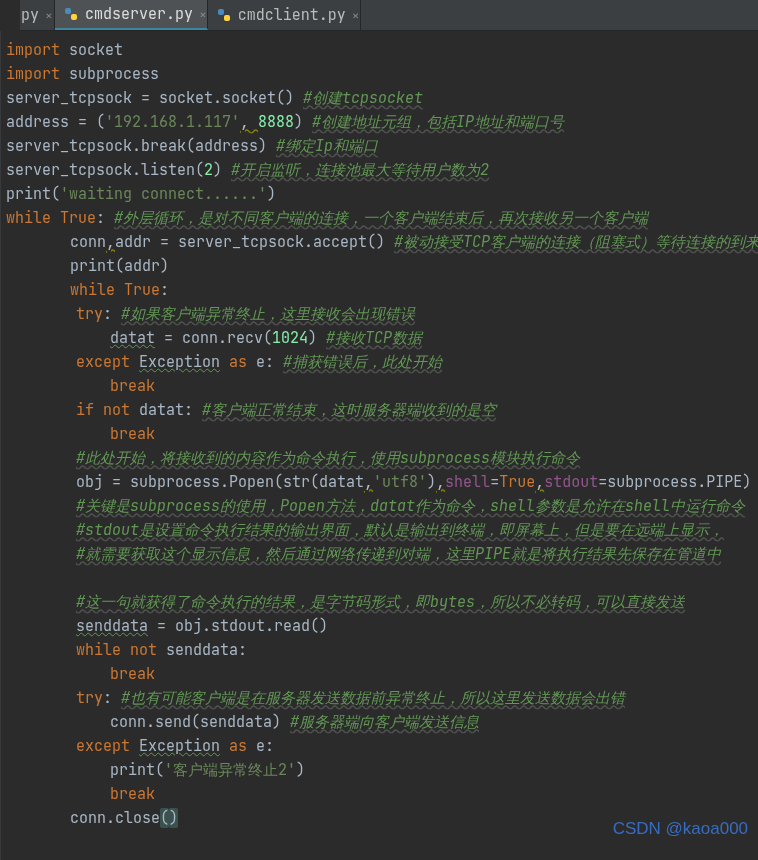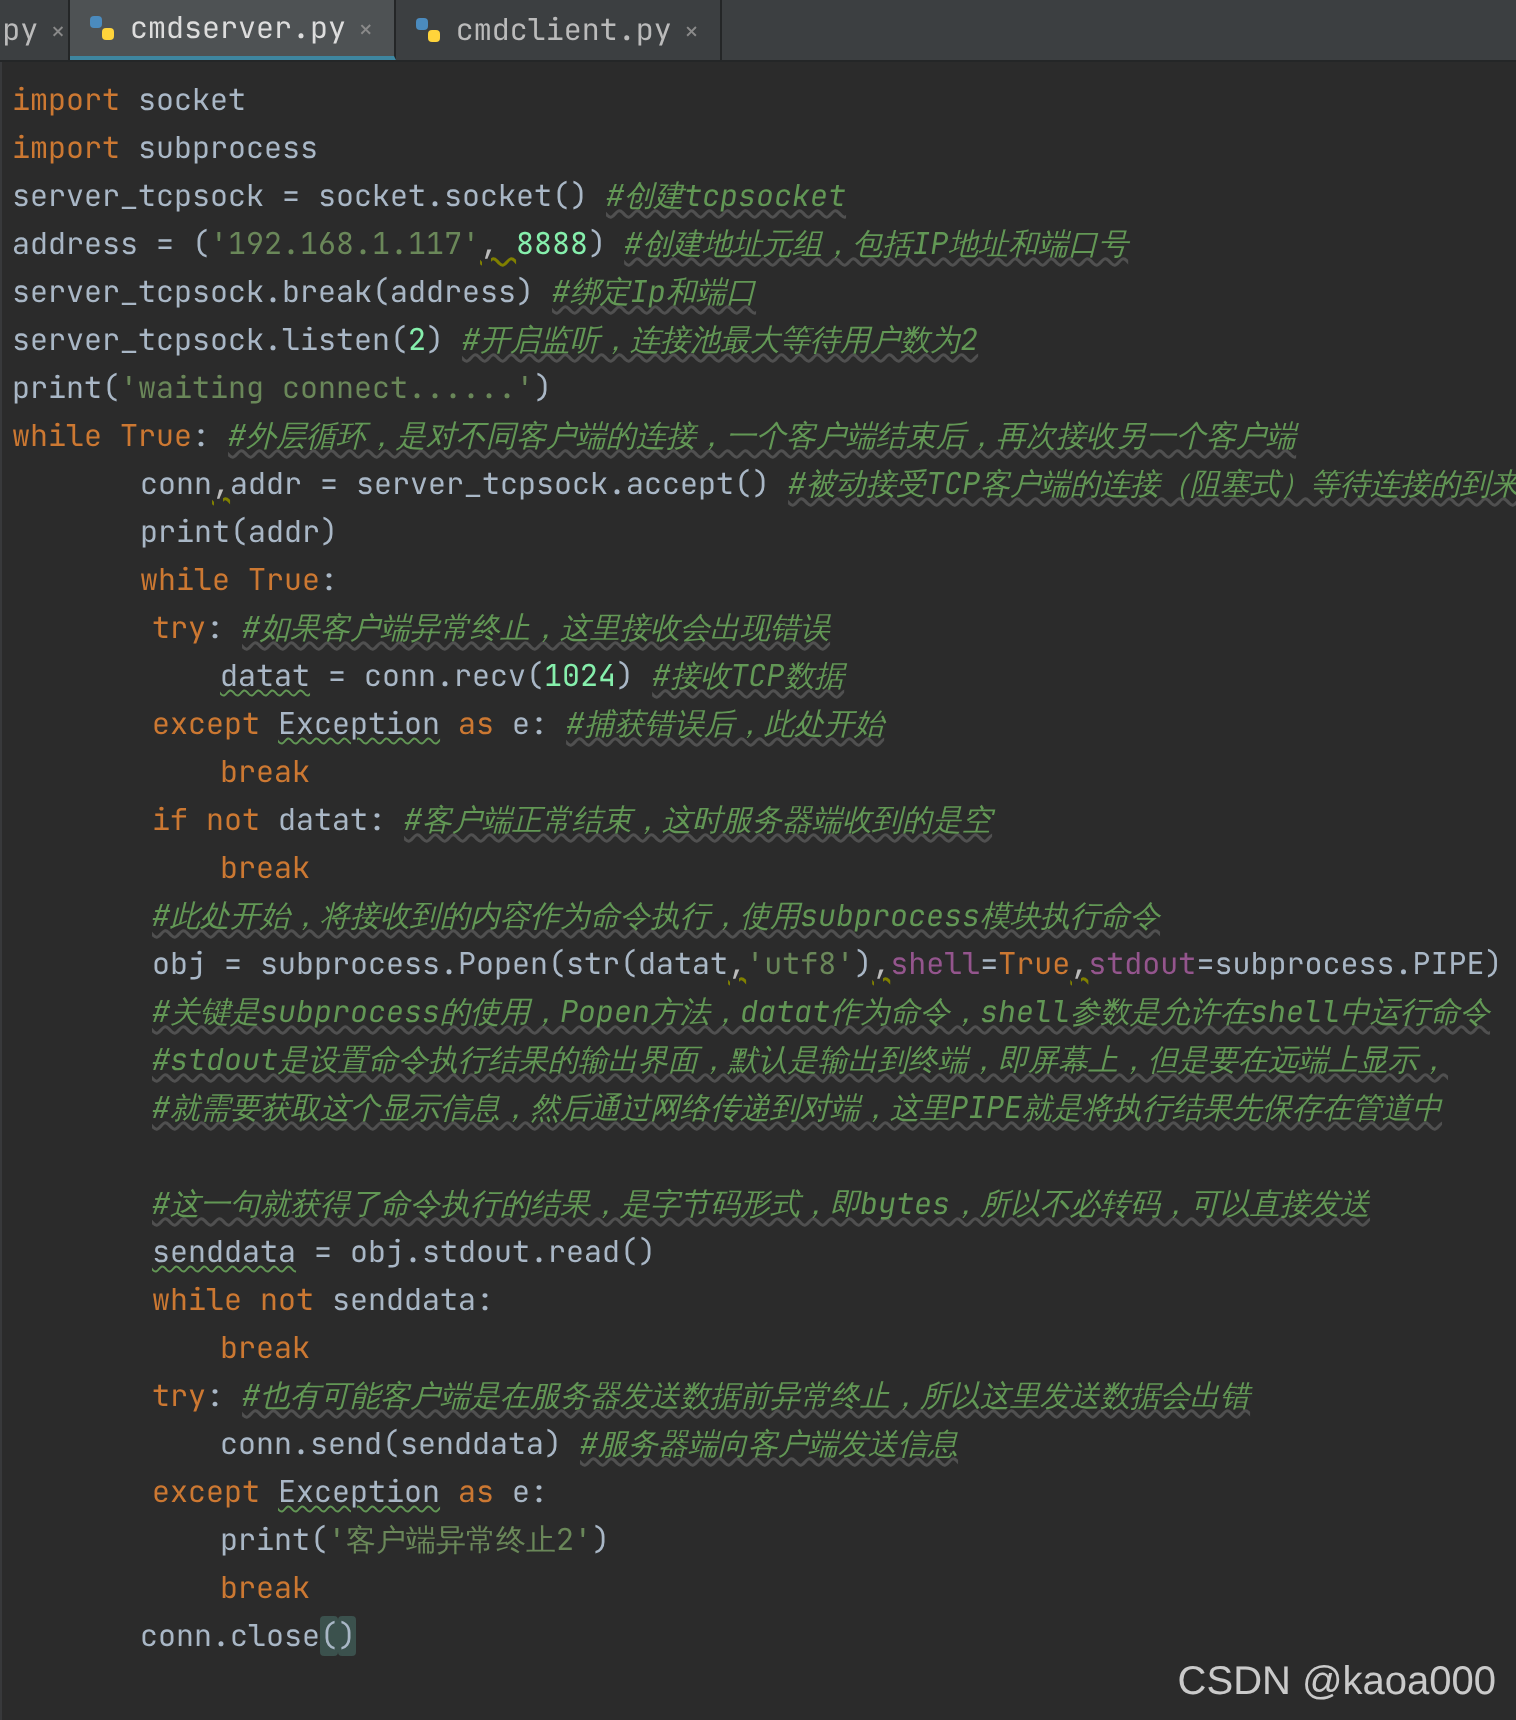--- a/index.html
+++ b/index.html
@@ -12,25 +12,26 @@
     font-size: 15px;
     color: #a9b7c6;
     overflow: hidden;
   }
   .tabbar {
     display: flex;
     align-items: stretch;
     height: 30px;
     background: #3c3f41;
     border-bottom: 1px solid #242627;
+    margin-left: 20px;
   }
   .tab {
     display: flex;
     align-items: center;
-    padding: 0 10px 0 8px;
+    padding: 0 0 0 8px;
     color: #bbbbbb;
     border-right: 1px solid #242627;
     gap: 6px;
   }
   .tab.collapsed {
     width: 26px;
     padding: 0 4px;
     justify-content: center;
   }
   .tab.active {
@@ -81,25 +82,25 @@
      text-decoration-thickness: 1px;
   }
   .builtin { color: #a9b7c6; }
   .self { color: #94558d; }
   .hl-pair {
     background: #3b514d;
     border-radius: 2px;
   }
   .watermark {
     position: absolute;
-    bottom: 8px;
+    bottom: 20px;
     right: 12px;
-    color: #ffffff;
+    color: #3b82f6;
     opacity: 0.75;
-    font-size: 20px;
+    font-size: 17px;
     font-family: sans-serif;
   }
   
   .i1 { padding-left: 40px; margin-left: 28px; }
   .i2 { padding-left: 74px; }
   .i3 { padding-left: 108px; }
   .sep-comma-warn { color:#bbb; text-decoration: underline #808000 wavy; }
 </style>
 </head>
 <body>

